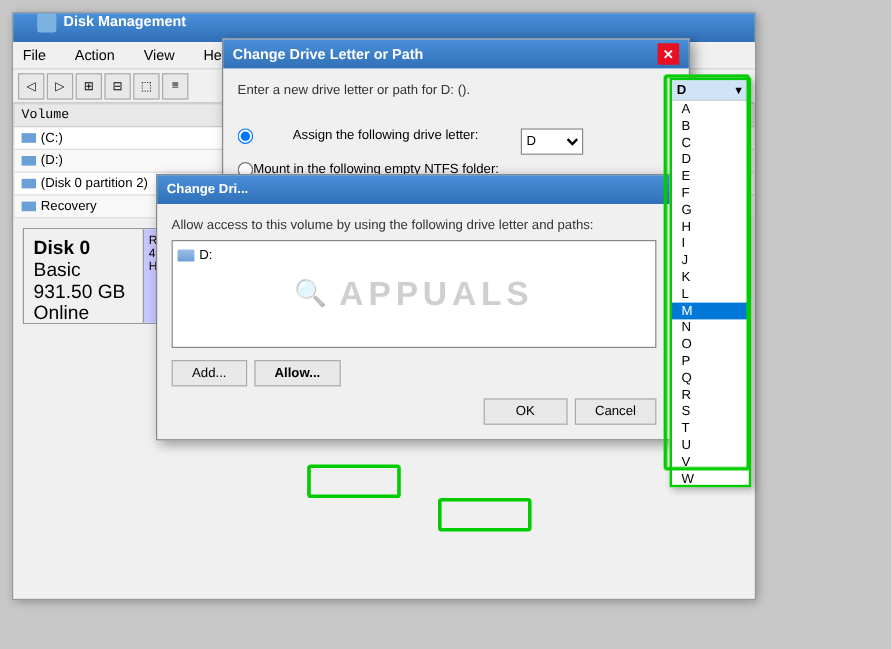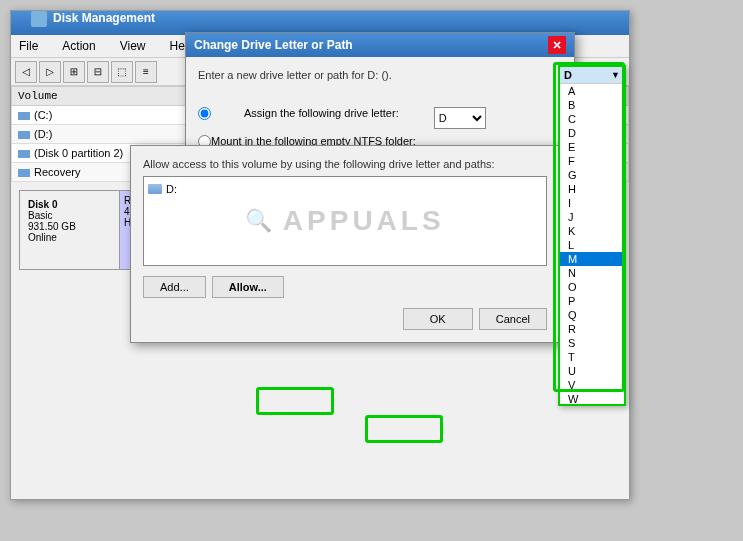--- a/index.html
+++ b/index.html
@@ -125,21 +125,21 @@
       background: white;
       height: 80px;
       display: flex;
     }
 
     .disk-label-area {
       background: #f0f0f0;
       border-right: 1px solid #999;
       width: 100px;
       padding: 8px;
-      font-size: 10px;
+      font-size: 16px;
     }
 
     .disk-partitions {
       display: flex;
       flex: 1;
     }
 
     .partition-block {
       border-right: 1px solid #999;
       padding: 4px;
@@ -489,20 +489,23 @@
       <input type="text" class="ntfs-input" style="">
       <button class="browse-btn">Bro...</button>
     </div>
     <div class="dialog-ok-row">
       <button class="dialog-btn">OK</button>
     </div>
   </div>
 </div>
 
 <div class="dialog-second">
+  <div class="dialog-titlebar">
+    <span>Change Dri...</span>
+  </div>
   <div class="dialog-second-body">
     <div class="paths-label">Allow access to this volume by using the following drive letter and paths:</div>
     <div class="paths-list">
       <div class="paths-list-item">
         <span class="drive-icon-small"></span>
         <span>D:</span>
       </div>
       <div class="watermark">
         <span style="display:flex;align-items:center;gap:6px;">
           <span style="font-size:22px;">🔍</span>

